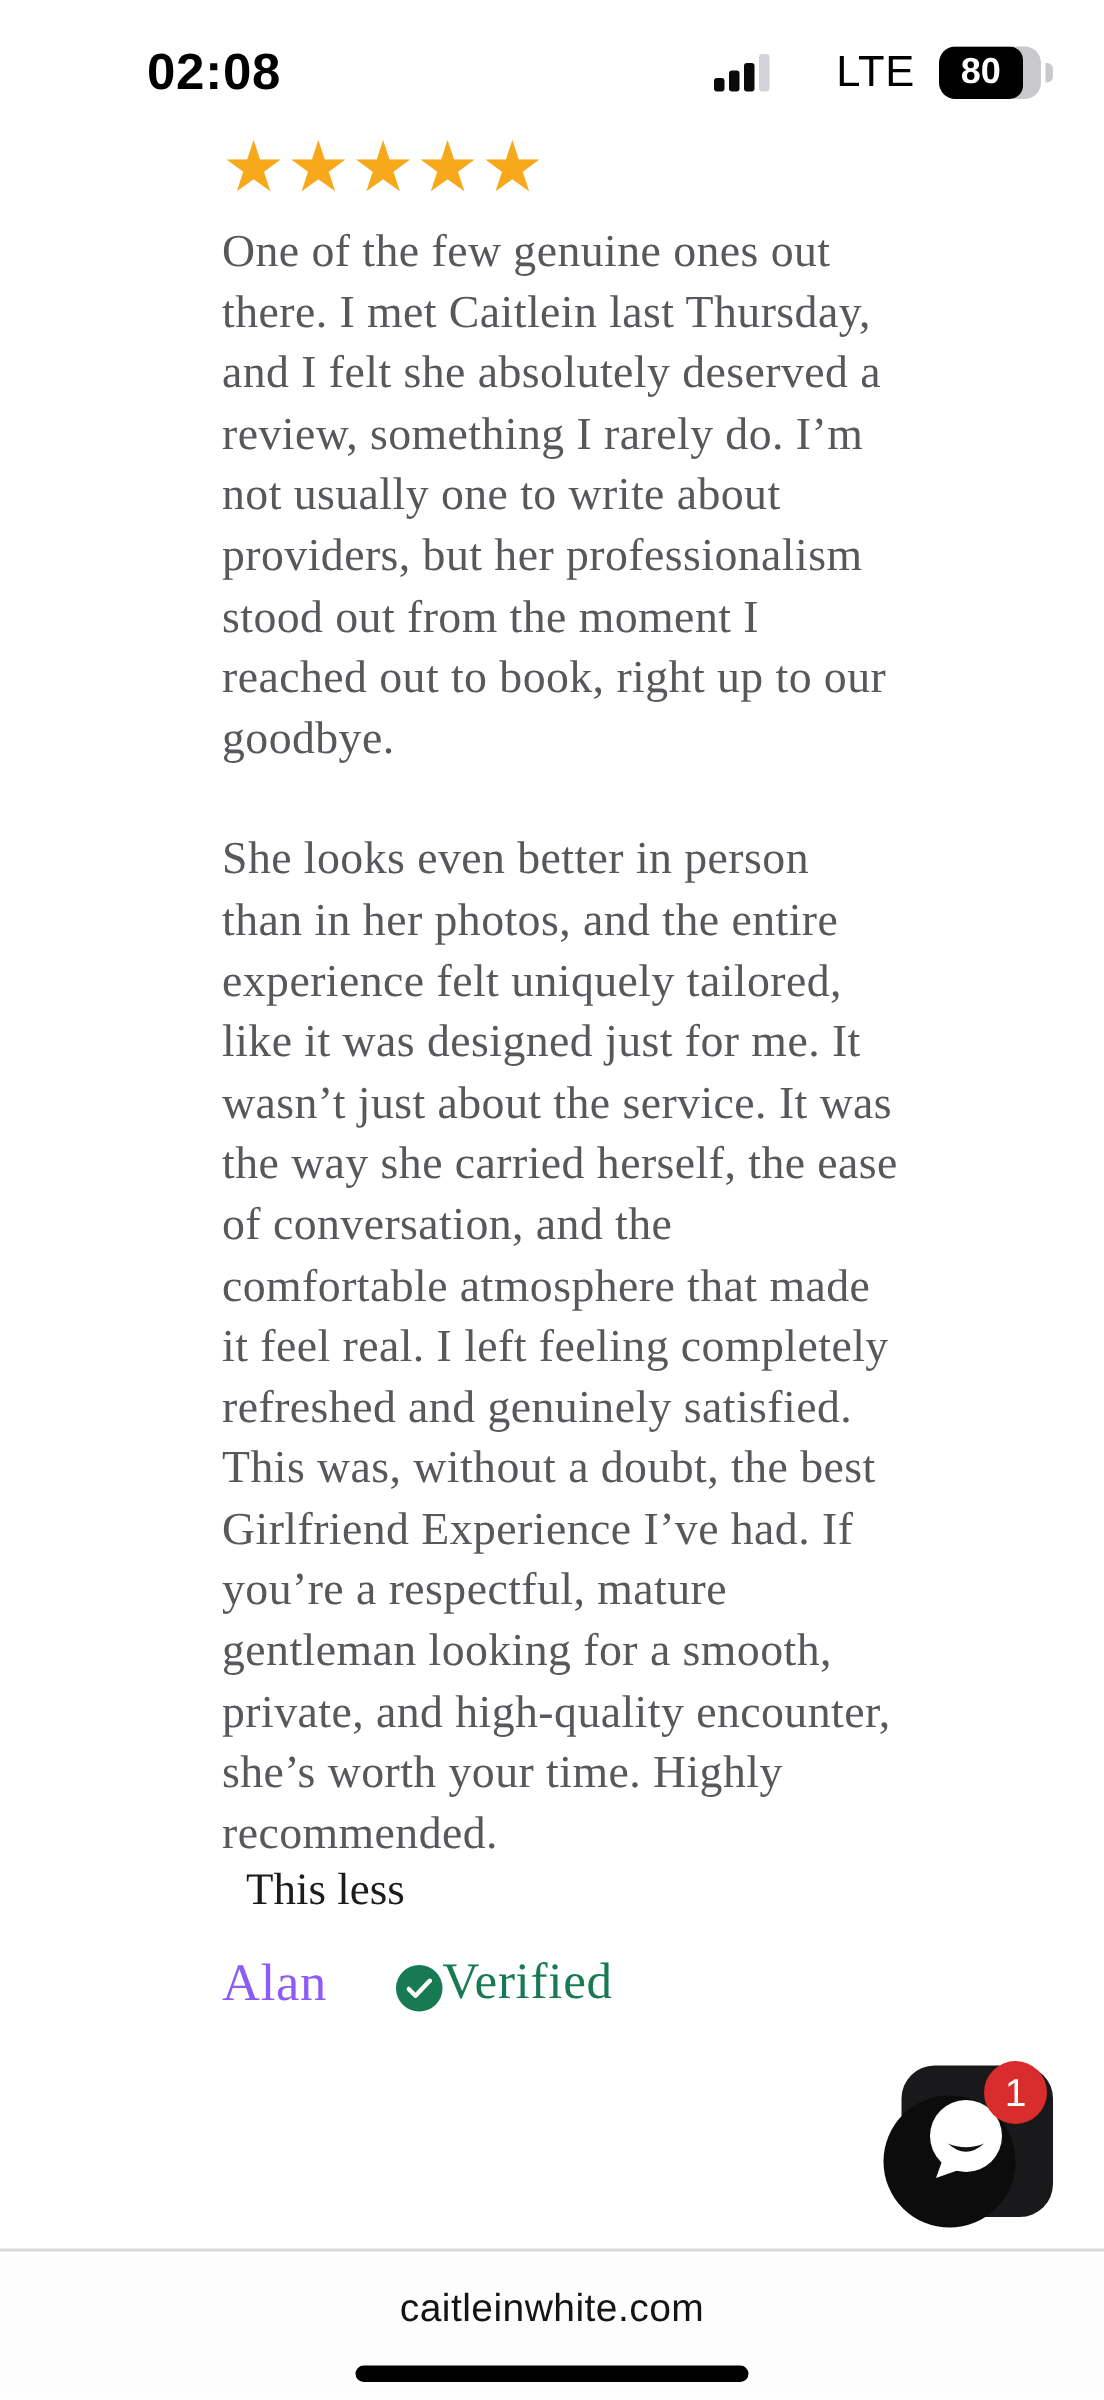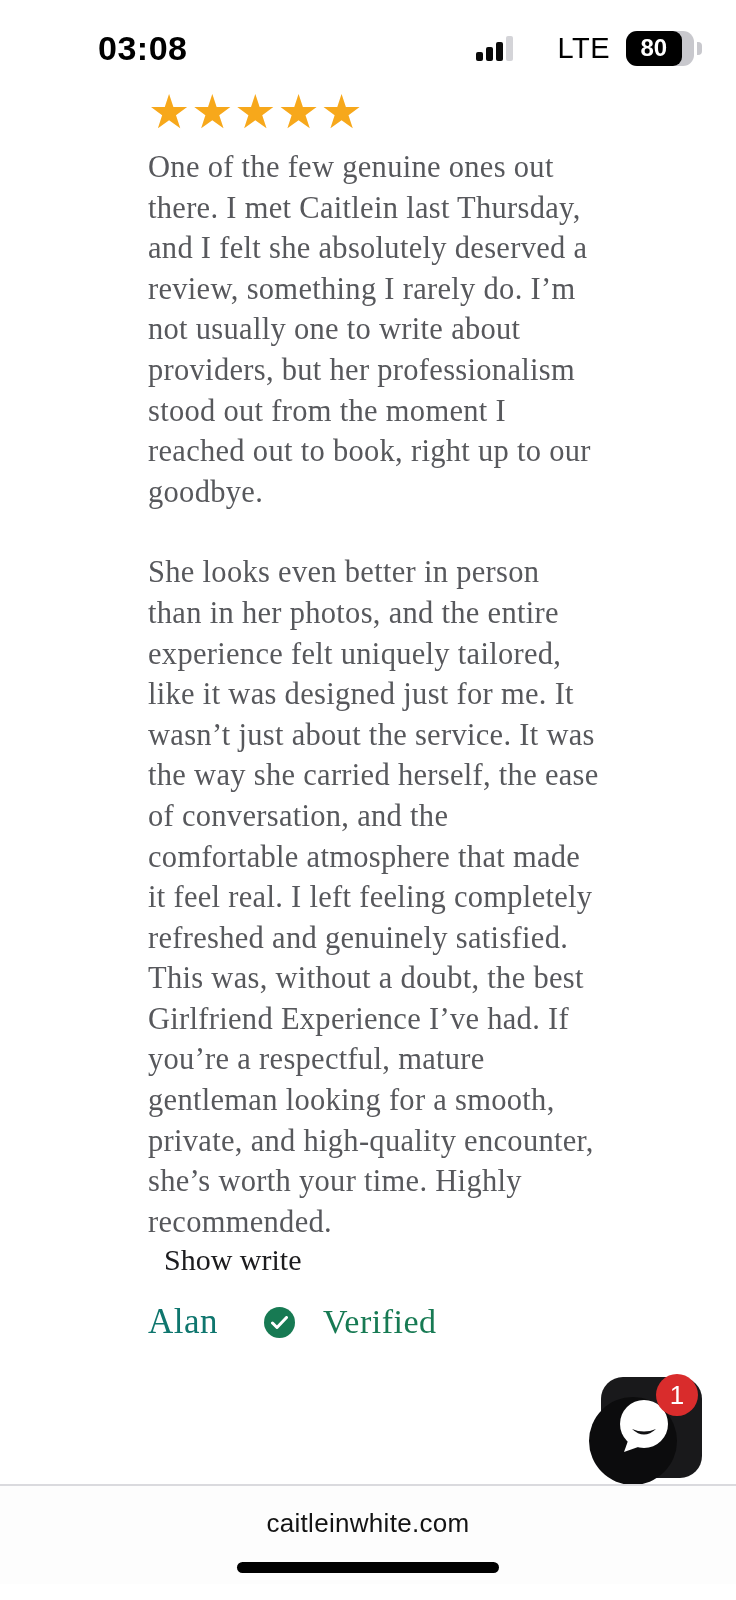--- a/index.html
+++ b/index.html
@@ -58,22 +58,22 @@
   .review-body { margin-top: 12px; color: #57585c; }
   .review-body p {
     font-size: 30.5px; line-height: 40.6px; letter-spacing: .3px;
   }
   .review-body p + p { margin-top: 40px; }
   .show-less {
     display: inline-block; margin: 1px 0 0 16px;
     font-size: 30px; color: #1c1c1e; cursor: pointer;
   }
   .author-row { display: flex; align-items: center; margin-top: 25px; }
-  .author-name { font-size: 35px; color: #0f766e; letter-spacing: .5px; }
-  .verified { display: flex; align-items: center; margin-left: 46px; gap: 28px; }
+  .author-name { font-size: 35px; color: #8b5cf6; letter-spacing: .5px; }
+  .verified { display: flex; align-items: flex-end; margin-left: 46px; gap: 0; }
   .verified-check {
     width: 31px; height: 31px; border-radius: 50%; background: #177a53;
     display: flex; align-items: center; justify-content: center;
   }
   .verified-check svg { width: 17px; height: 13px; }
   .verified-label { font-size: 34px; color: #177a53; letter-spacing: .5px; }
 
   
   .chat-widget {
     position: absolute; left: 601px; top: 1377px; width: 101px; height: 101px;
@@ -86,38 +86,38 @@
   .chat-bubble { position: absolute; left: 14px; top: 21px; width: 58px; height: 58px; }
   .chat-badge {
     position: absolute; top: -3px; right: 4px; width: 42px; height: 42px;
     border-radius: 50%; background: #d92c2c;
     display: flex; align-items: center; justify-content: center;
     color: #fff; font-family: "Liberation Sans", sans-serif; font-size: 26px;
   }
 
   
   .bottom-bar {
-    position: absolute; left: 0; right: 0; bottom: 16px; height: 100px;
+    position: absolute; left: 0; right: 0; bottom: 1px; height: 100px;
     background: #fdfdfd; border-top: 2px solid #dadade;
   }
   .bottom-url {
     position: absolute; top: 22px; left: 0; right: 0; text-align: center;
     font-family: "Liberation Sans", sans-serif; font-size: 26px;
     font-weight: 500; color: #141414; letter-spacing: .3px;
   }
   .home-indicator {
     position: absolute; bottom: 11px; left: 50%; transform: translateX(-50%);
     width: 262px; height: 11px; border-radius: 6px; background: #000;
   }
 </style>
 </head>
 <body>
 
 <div class="status-bar">
-  <div class="status-time">03:08</div>
+  <div class="status-time">02:08</div>
   <div class="status-right">
     <div class="signal">
         <i></i>
         <i></i>
         <i></i>
         <i></i>
       </div>
     <div class="net-label">LTE</div>
     <div class="battery">
       <div class="battery-body">
@@ -130,21 +130,21 @@
 </div>
 
 <div class="review">
   <div class="rating-row">
     <div class="stars">★★★★★</div>
   </div>
   <div class="review-body">
     <p>One of the few genuine ones out there. I met Caitlein last Thursday, and I felt she absolutely deserved a review, something I rarely do. I’m not usually one to write about providers, but her professionalism stood out from the moment I reached out to book, right up to our goodbye.</p>
     <p>She looks even better in person than in her photos, and the entire experience felt uniquely tailored, like it was designed just for me. It wasn’t just about the service. It was the way she carried herself, the ease of conversation, and the comfortable atmosphere that made it feel real. I left feeling completely refreshed and genuinely satisfied. This was, without a doubt, the best Girlfriend Experience I’ve had. If you’re a respectful, mature gentleman looking for a smooth, private, and high-quality encounter, she’s worth your time. Highly recommended.</p>
   </div>
-  <span class="show-less">Show write</span>
+  <span class="show-less">This less</span>
   <div class="author-row">
     <span class="author-name">Alan</span>
     <span class="verified">
       <span class="verified-check">
         <svg viewBox="0 0 17 13">
             <path d="M1.5 7 L6 11.5 L15.5 1.5" fill="none" stroke="#ffffff" stroke-width="3" stroke-linecap="round" stroke-linejoin="round"></path>
           </svg>
       </span>
       <span class="verified-label">Verified</span>
     </span>

